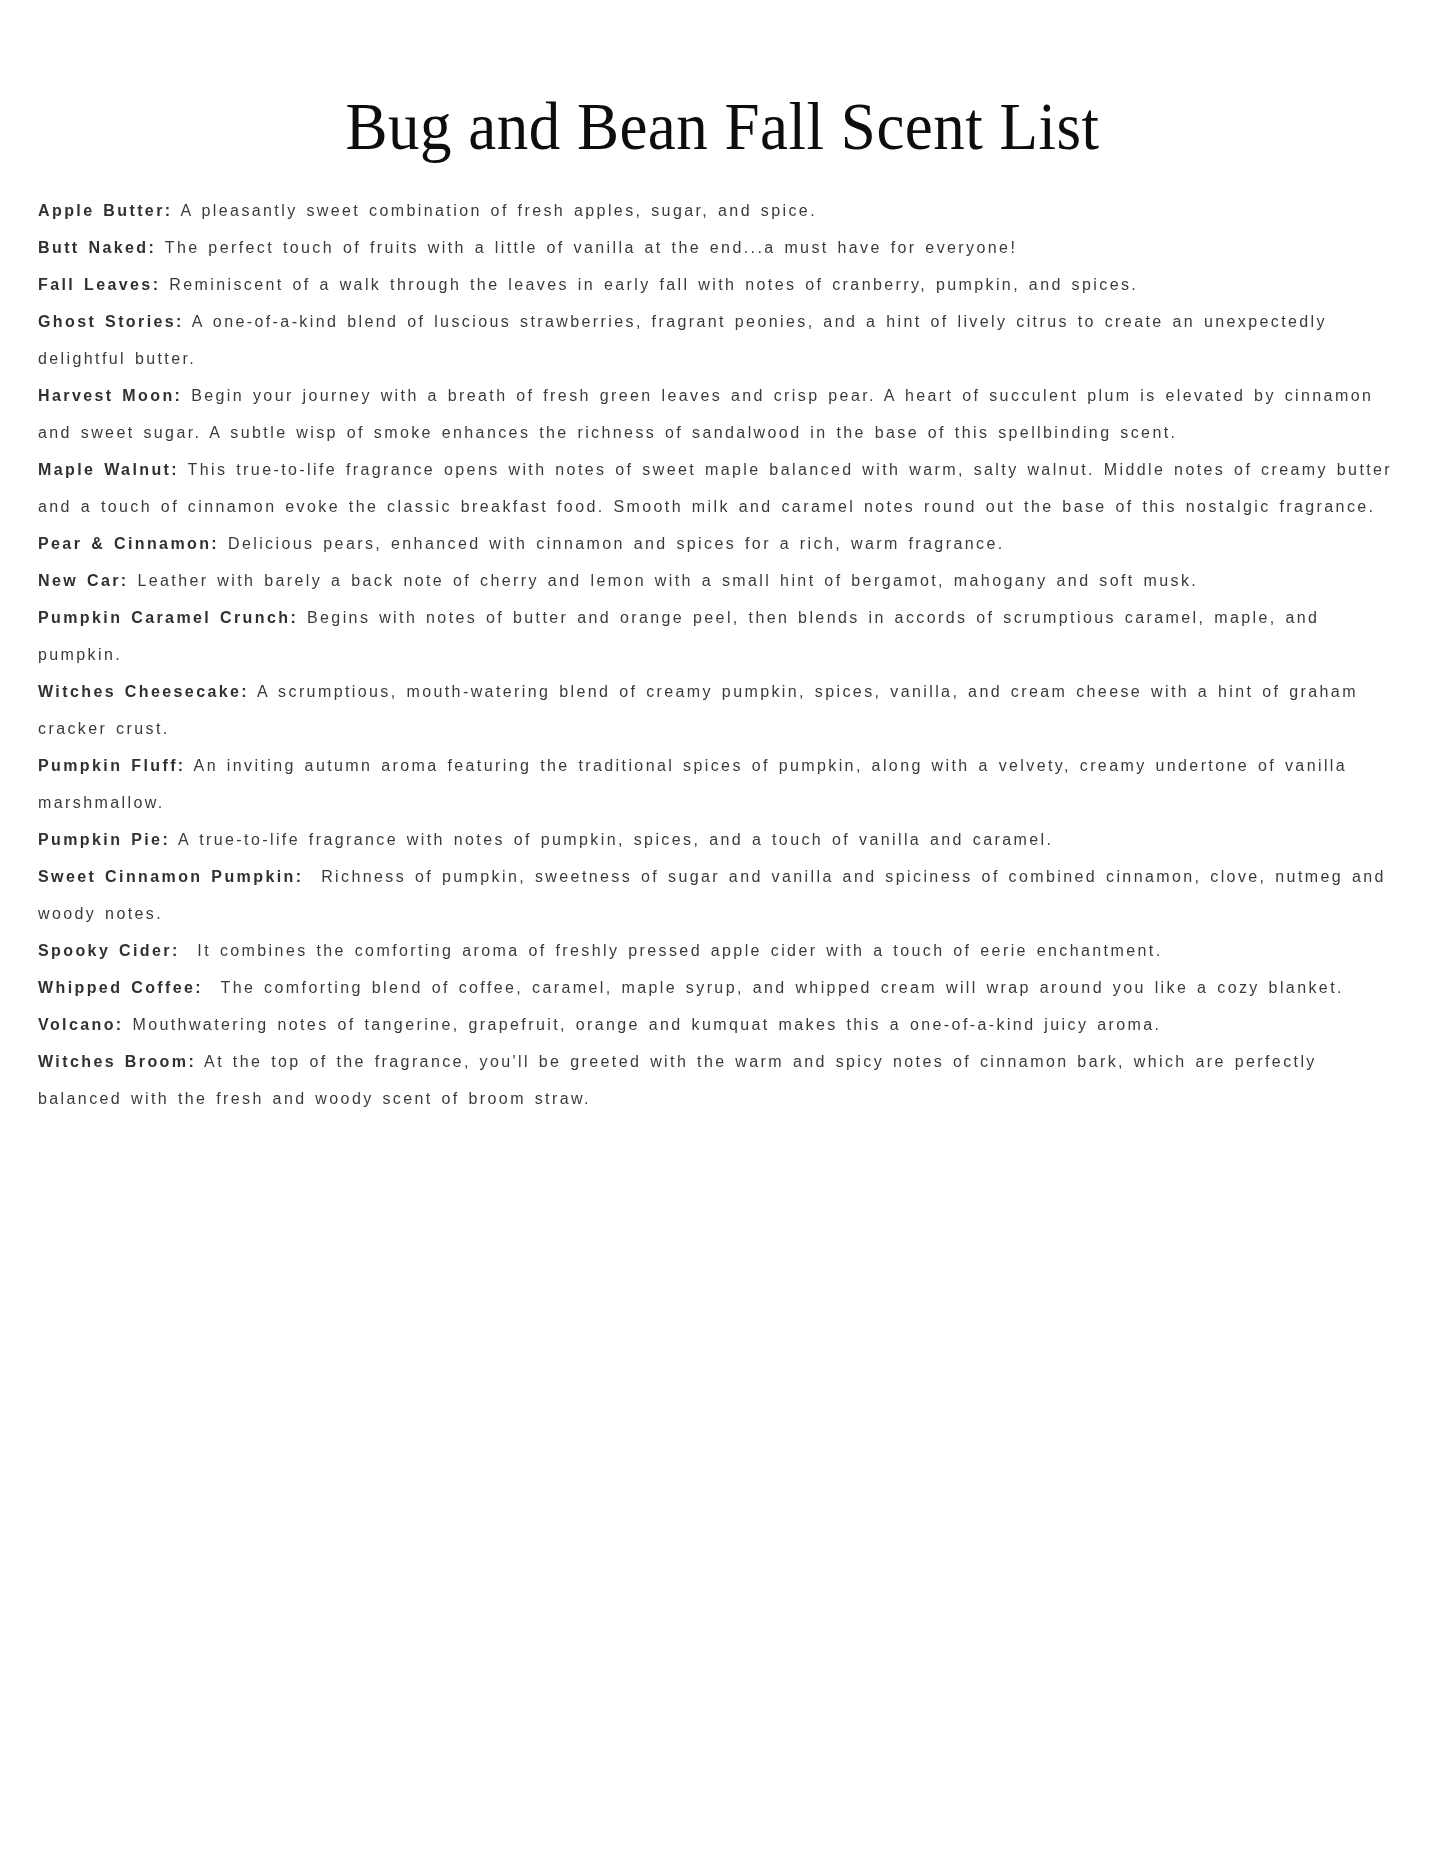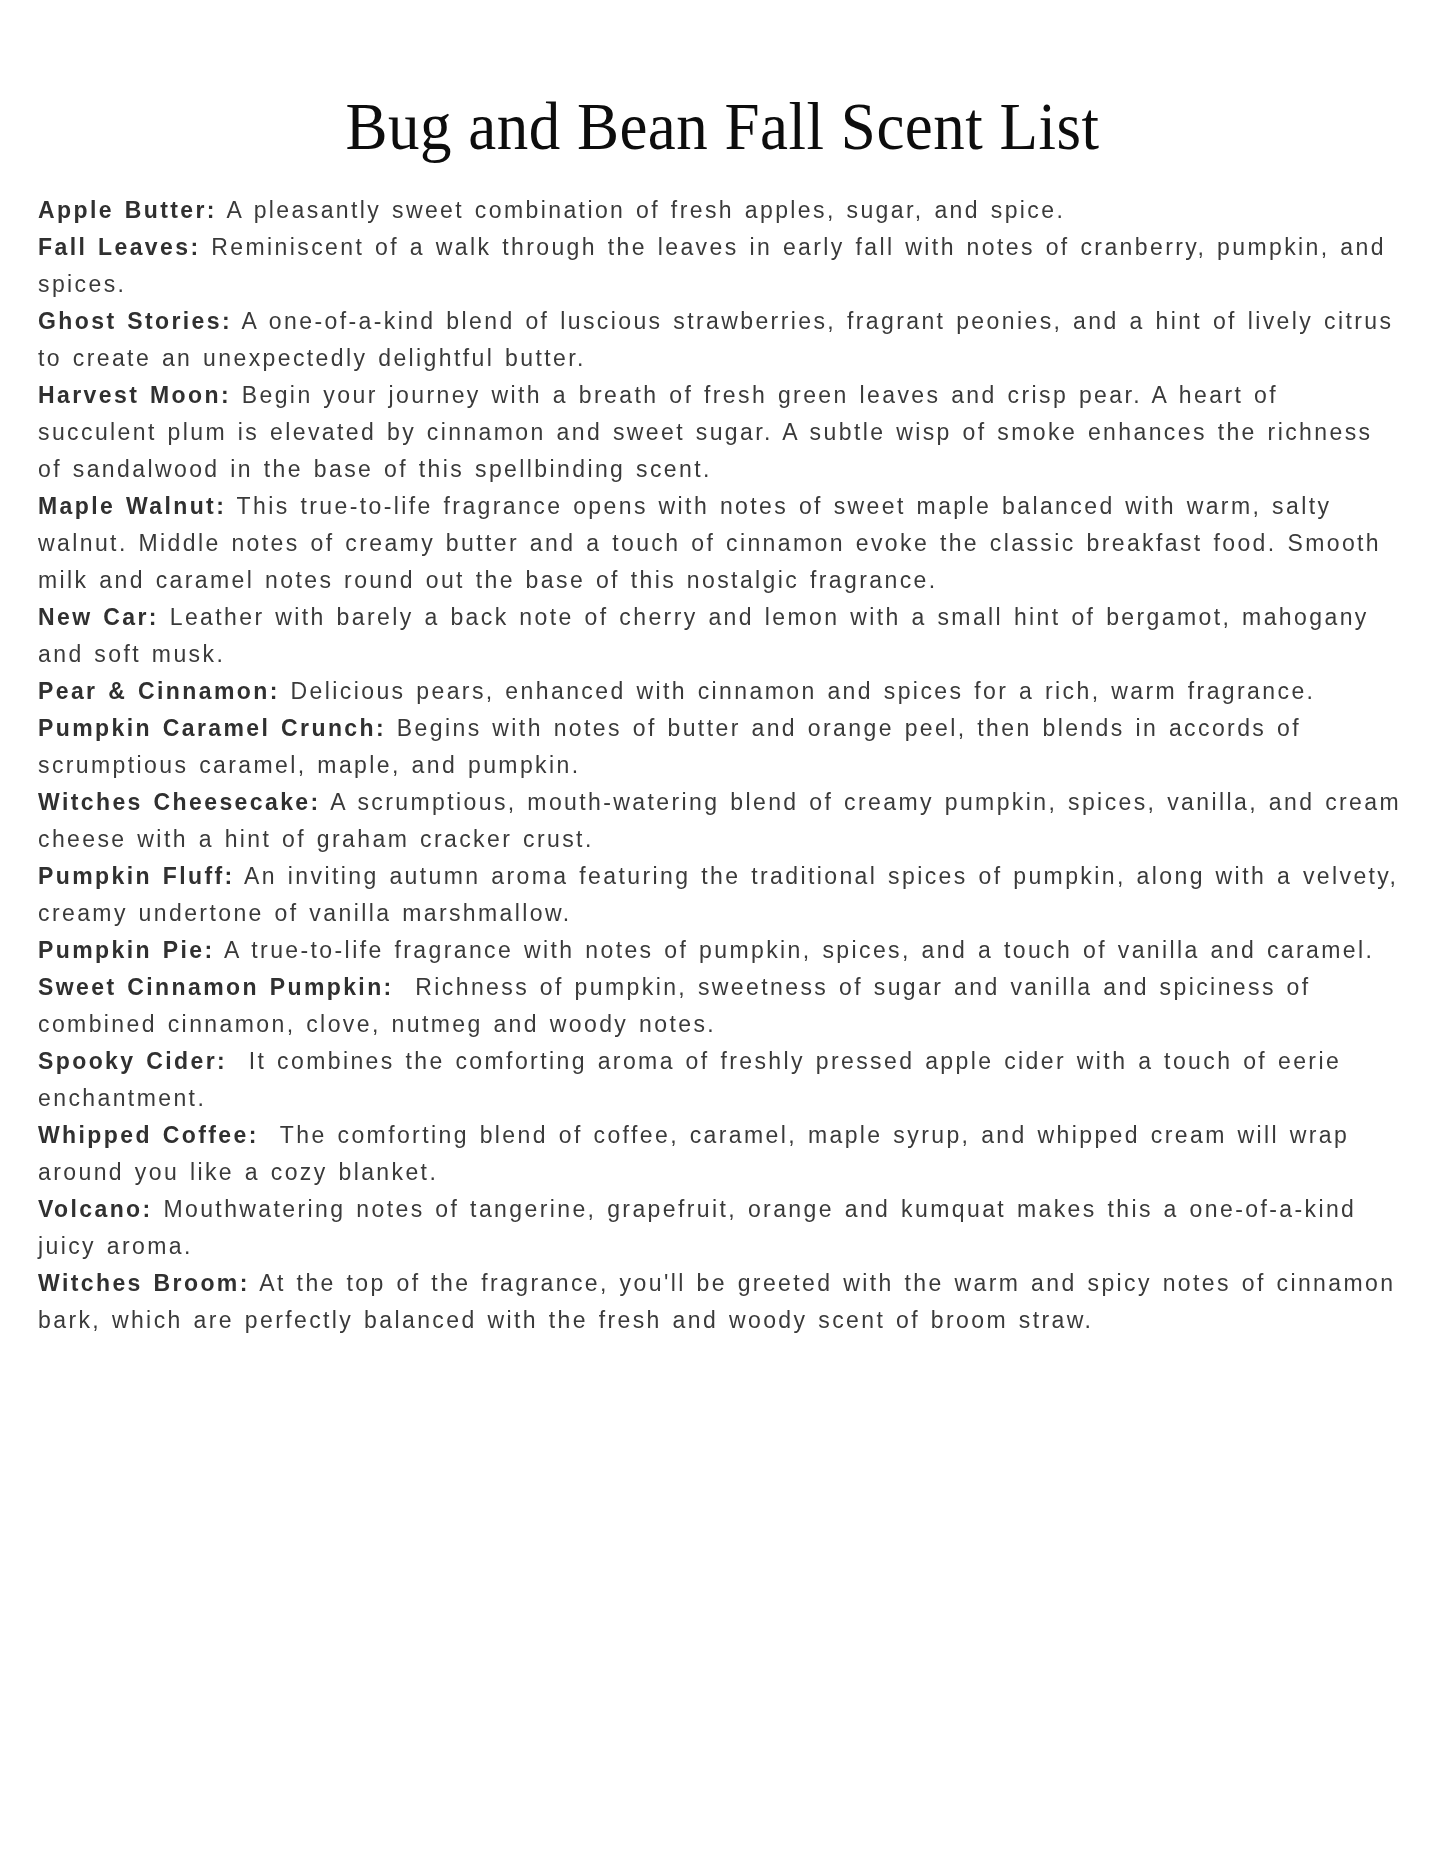--- a/index.html
+++ b/index.html
@@ -31,21 +31,21 @@
     margin: 92px 0 34px 0;
     transform: scaleY(1.06);
     transform-origin: center top;
   }
   .scent-list {
     width: 100%;
   }
   p.item {
     margin: 0;
     padding: 0;
-    font-size: 23px;
+    font-size: 16px;
     line-height: 37px;
     letter-spacing: 2.4px;
     word-spacing: 2px;
     color: #3a3a3a;
     white-space: pre-wrap;
   }
   .item-name {
     font-weight: 700;
     color: #303030;
   }
@@ -53,26 +53,27 @@
     font-weight: 400;
   }
 </style>
 </head>
 <body>
 
 <div class="page">
   <h1 class="doc-title">Bug and Bean Fall Scent List</h1>
   <div class="scent-list">
       <p class="item"><span class="item-name">Apple Butter:</span><span class="item-desc"> A pleasantly sweet combination of fresh apples, sugar, and spice.</span></p>
+      <p class="item"><span class="item-name">Butt Naked:</span><span class="item-desc"> The perfect touch of fruits with a little of vanilla at the end...a must have for everyone!</span></p>
       <p class="item"><span class="item-name">Fall Leaves:</span><span class="item-desc"> Reminiscent of a walk through the leaves in early fall with notes of cranberry, pumpkin, and spices.</span></p>
       <p class="item"><span class="item-name">Ghost Stories:</span><span class="item-desc"> A one-of-a-kind blend of luscious strawberries, fragrant peonies, and a hint of lively citrus to create an unexpectedly delightful butter.</span></p>
       <p class="item"><span class="item-name">Harvest Moon:</span><span class="item-desc"> Begin your journey with a breath of fresh green leaves and crisp pear. A heart of succulent plum is elevated by cinnamon and sweet sugar. A subtle wisp of smoke enhances the richness of sandalwood in the base of this spellbinding scent.</span></p>
       <p class="item"><span class="item-name">Maple Walnut:</span><span class="item-desc"> This true-to-life fragrance opens with notes of sweet maple balanced with warm, salty walnut. Middle notes of creamy butter and a touch of cinnamon evoke the classic breakfast food. Smooth milk and caramel notes round out the base of this nostalgic fragrance.</span></p>
+      <p class="item"><span class="item-name">Pear &amp; Cinnamon:</span><span class="item-desc"> Delicious pears, enhanced with cinnamon and spices for a rich, warm fragrance.</span></p>
       <p class="item"><span class="item-name">New Car:</span><span class="item-desc"> Leather with barely a back note of cherry and lemon with a small hint of bergamot, mahogany and soft musk.</span></p>
-      <p class="item"><span class="item-name">Pear &amp; Cinnamon:</span><span class="item-desc"> Delicious pears, enhanced with cinnamon and spices for a rich, warm fragrance.</span></p>
       <p class="item"><span class="item-name">Pumpkin Caramel Crunch:</span><span class="item-desc"> Begins with notes of butter and orange peel, then blends in accords of scrumptious caramel, maple, and pumpkin.</span></p>
       <p class="item"><span class="item-name">Witches Cheesecake:</span><span class="item-desc"> A scrumptious, mouth-watering blend of creamy pumpkin, spices, vanilla, and cream cheese with a hint of graham cracker crust.</span></p>
       <p class="item"><span class="item-name">Pumpkin Fluff:</span><span class="item-desc"> An inviting autumn aroma featuring the traditional spices of pumpkin, along with a velvety, creamy undertone of vanilla marshmallow.</span></p>
       <p class="item"><span class="item-name">Pumpkin Pie:</span><span class="item-desc"> A true-to-life fragrance with notes of pumpkin, spices, and a touch of vanilla and caramel.</span></p>
       <p class="item"><span class="item-name">Sweet Cinnamon Pumpkin:</span><span class="item-desc">  Richness of pumpkin, sweetness of sugar and vanilla and spiciness of combined cinnamon, clove, nutmeg and woody notes.</span></p>
       <p class="item"><span class="item-name">Spooky Cider:</span><span class="item-desc">  It combines the comforting aroma of freshly pressed apple cider with a touch of eerie enchantment.</span></p>
       <p class="item"><span class="item-name">Whipped Coffee:</span><span class="item-desc">  The comforting blend of coffee, caramel, maple syrup, and whipped cream will wrap around you like a cozy blanket.</span></p>
       <p class="item"><span class="item-name">Volcano:</span><span class="item-desc"> Mouthwatering notes of tangerine, grapefruit, orange and kumquat makes this a one-of-a-kind juicy aroma.</span></p>
       <p class="item"><span class="item-name">Witches Broom:</span><span class="item-desc"> At the top of the fragrance, you'll be greeted with the warm and spicy notes of cinnamon bark, which are perfectly balanced with the fresh and woody scent of broom straw.</span></p>
     </div>

